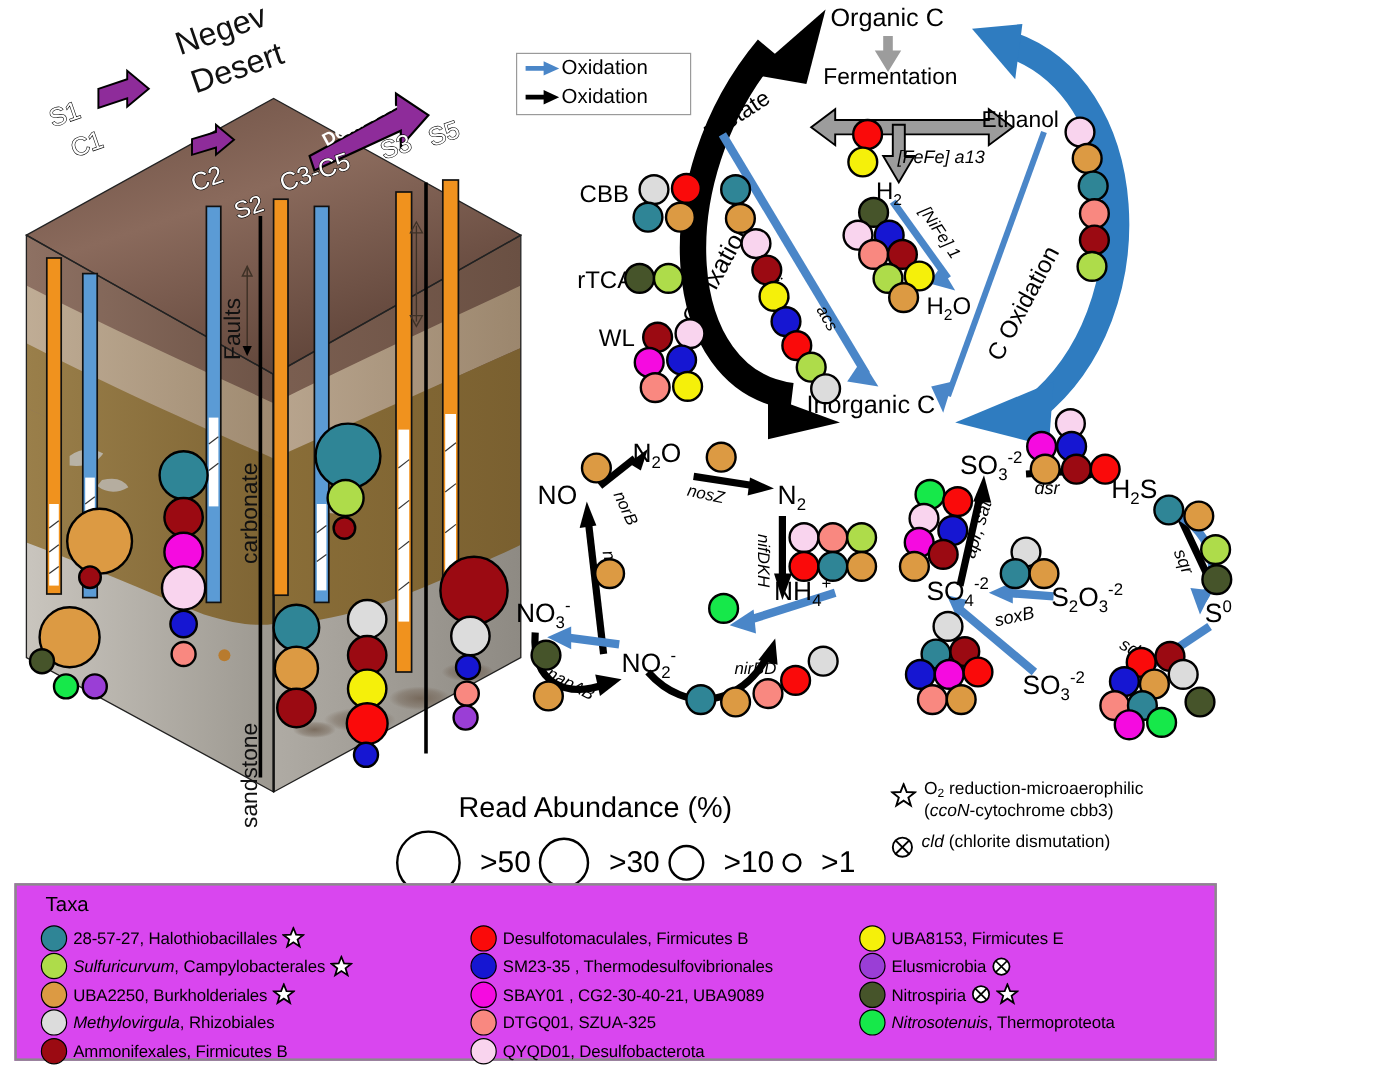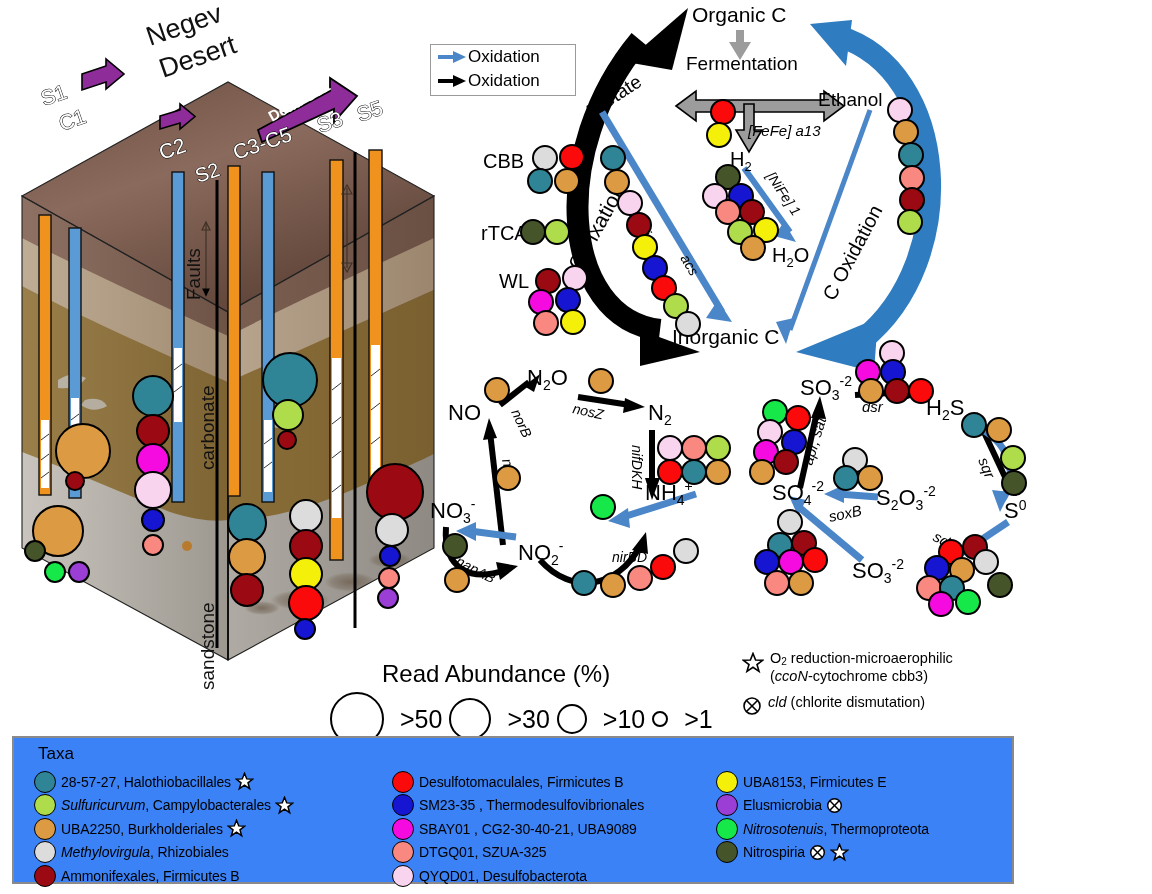--- a/index.html
+++ b/index.html
@@ -6,21 +6,21 @@
   html,body{margin:0;padding:0;background:#ffffff;}
   body{width:1152px;height:894px;position:relative;overflow:hidden;
        font-family:"Liberation Sans", sans-serif;color:#000;}
   .fig{position:absolute;left:0;top:0;width:1152px;height:894px;}
   svg{display:block;}
   .lbl{font-family:"Liberation Sans",sans-serif;}
 
   
   #taxa-legend{
     position:absolute;left:12px;top:736px;width:1002px;height:148px;
-    border:2px solid #8a8a8a;background:#3b82f6;box-sizing:border-box;
+    border:2px solid #8a8a8a;background:#d946ef;box-sizing:border-box;
   }
   #taxa-legend .title{position:absolute;left:24px;top:6px;font-size:17px;}
   .legend-col{position:absolute;top:32px;}
   .legend-col.c1{left:20px;}
   .legend-col.c2{left:378px;}
   .legend-col.c3{left:702px;}
   .legend-row{display:flex;align-items:center;height:23.5px;white-space:nowrap;}
   .swatch{width:20px;height:20px;border-radius:50%;border:1.6px solid #000;
           flex:0 0 auto;margin-right:5px;}
   .legend-text{font-size:14px;letter-spacing:-0.1px;}
@@ -667,33 +667,33 @@
         <span class="legend-text">Elusmicrobia</span>
         <span class="mark">
           <svg width="17" height="17" viewBox="0 0 20 20">
             <circle cx="10" cy="10" r="8" fill="#fff" stroke="#000" stroke-width="1.7"></circle>
             <line x1="4.5" y1="4.5" x2="15.5" y2="15.5" stroke="#000" stroke-width="1.7"></line>
             <line x1="15.5" y1="4.5" x2="4.5" y2="15.5" stroke="#000" stroke-width="1.7"></line>
           </svg>
         </span>
       </div>
       <div class="legend-row">
-        <span class="swatch" style="background: rgb(22, 232, 74);"></span>
-        <span class="legend-text"><span class="it">Nitrosotenuis</span>, Thermoproteota</span>
-      </div>
-      <div class="legend-row">
         <span class="swatch" style="background: rgb(70, 84, 42);"></span>
         <span class="legend-text">Nitrospiria</span>
         <span class="mark">
           <svg width="17" height="17" viewBox="0 0 20 20">
             <circle cx="10" cy="10" r="8" fill="#fff" stroke="#000" stroke-width="1.7"></circle>
             <line x1="4.5" y1="4.5" x2="15.5" y2="15.5" stroke="#000" stroke-width="1.7"></line>
             <line x1="15.5" y1="4.5" x2="4.5" y2="15.5" stroke="#000" stroke-width="1.7"></line>
           </svg>
         </span>
         <span class="mark">
           <svg width="19" height="19" viewBox="0 0 22 22">
             <path d="M11,1.5 L13.6,8 L20.5,8.3 L15,12.6 L17,19.3 L11,15.3 L5,19.3 L7,12.6 L1.5,8.3 L8.4,8 Z" fill="#fff" stroke="#000" stroke-width="1.7"></path>
           </svg>
         </span>
       </div>
+      <div class="legend-row">
+        <span class="swatch" style="background: rgb(22, 232, 74);"></span>
+        <span class="legend-text"><span class="it">Nitrosotenuis</span>, Thermoproteota</span>
+      </div>
     </div>
 </div>
 
 </body></html>

